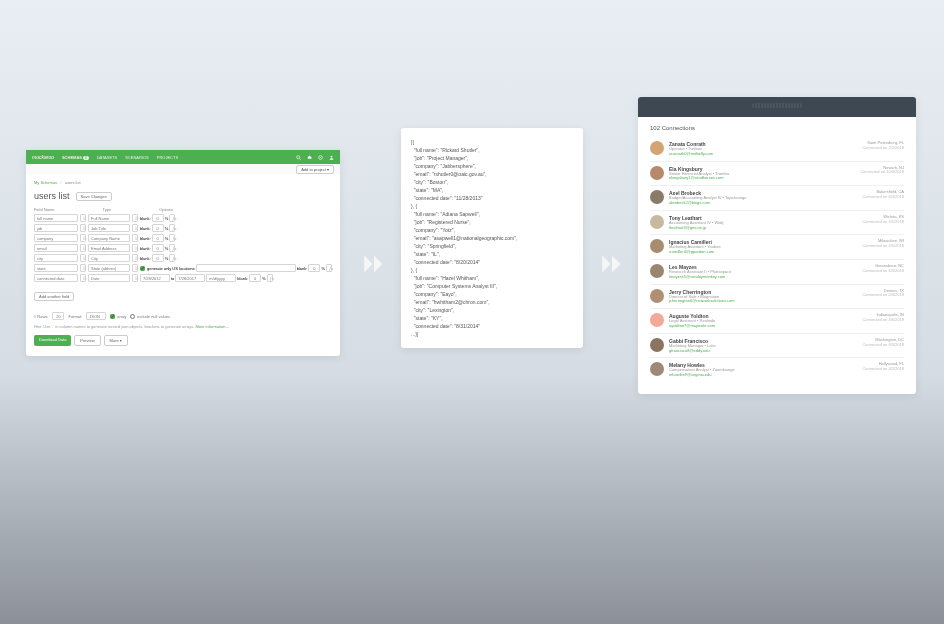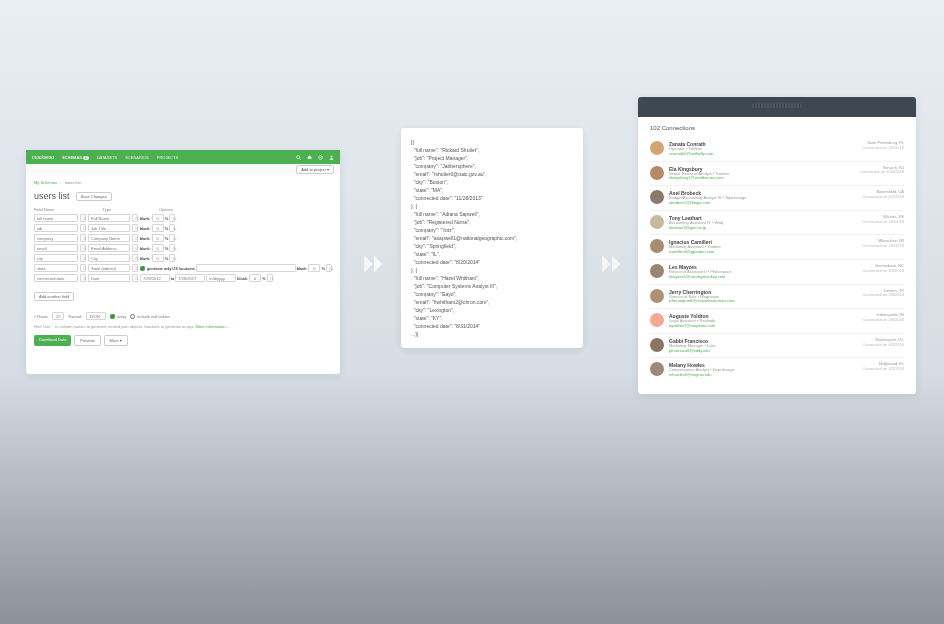--- a/index.html
+++ b/index.html
@@ -21,21 +21,21 @@
 .p1-header { background: #4caf50; height: 14px; display: flex; align-items: center; padding: 0 6px; font-size: 4px; color: #fff; }
 .p1-logo { font-size: 5px; margin-right: 8px; font-style: italic; }
 .p1-nav { display: flex; gap: 8px; font-size: 4px; }
 .p1-nav span { opacity: 0.85; }
 .p1-nav span.active { font-weight: bold; opacity: 1; }
 .p1-badge { background: #fff; color: #4caf50; border-radius: 2px; padding: 0 2px; margin-left: 1px; font-size: 3px; }
 .p1-header-right { margin-left: auto; display: flex; gap: 6px; align-items: center; }
 .p1-icon { width: 5px; height: 5px; display: inline-block; }
 .p1-sub { background: #fafafa; height: 10px; display: flex; align-items: center; justify-content: flex-end; padding: 0 6px; }
 .p1-addproj { font-size: 4px; border: 1px solid #ccc; padding: 1px 4px; border-radius: 2px; background: #fff; color: #555; }
-.p1-body { padding: 6px 8px 28px; }
+.p1-body { padding: 6px 8px 10px; }
 .p1-crumb { font-size: 4px; color: #4caf50; margin-bottom: 6px; }
 .p1-crumb .sep { color: #aaa; margin: 0 2px; }
 .p1-crumb .cur { color: #888; }
 .p1-titlerow { display: flex; align-items: center; gap: 6px; margin-bottom: 6px; }
 .p1-title { font-size: 9px; font-weight: 300; color: #555; }
 .p1-save { font-size: 4px; border: 1px solid #ccc; padding: 1px 4px; border-radius: 2px; background: #fff; color: #666; }
 .p1-cols { display: flex; font-size: 4px; color: #888; margin-bottom: 2px; gap: 48px; }
 .p1-row { display: flex; align-items: center; gap: 2px; margin-bottom: 2px; font-size: 4px; }
 .p1-input { border: 1px solid #d5d5d5; background: #fff; font-size: 4px; padding: 1px 2px; height: 8px; color: #777; border-radius: 1px; }
 .p1-fieldname { width: 44px; }

